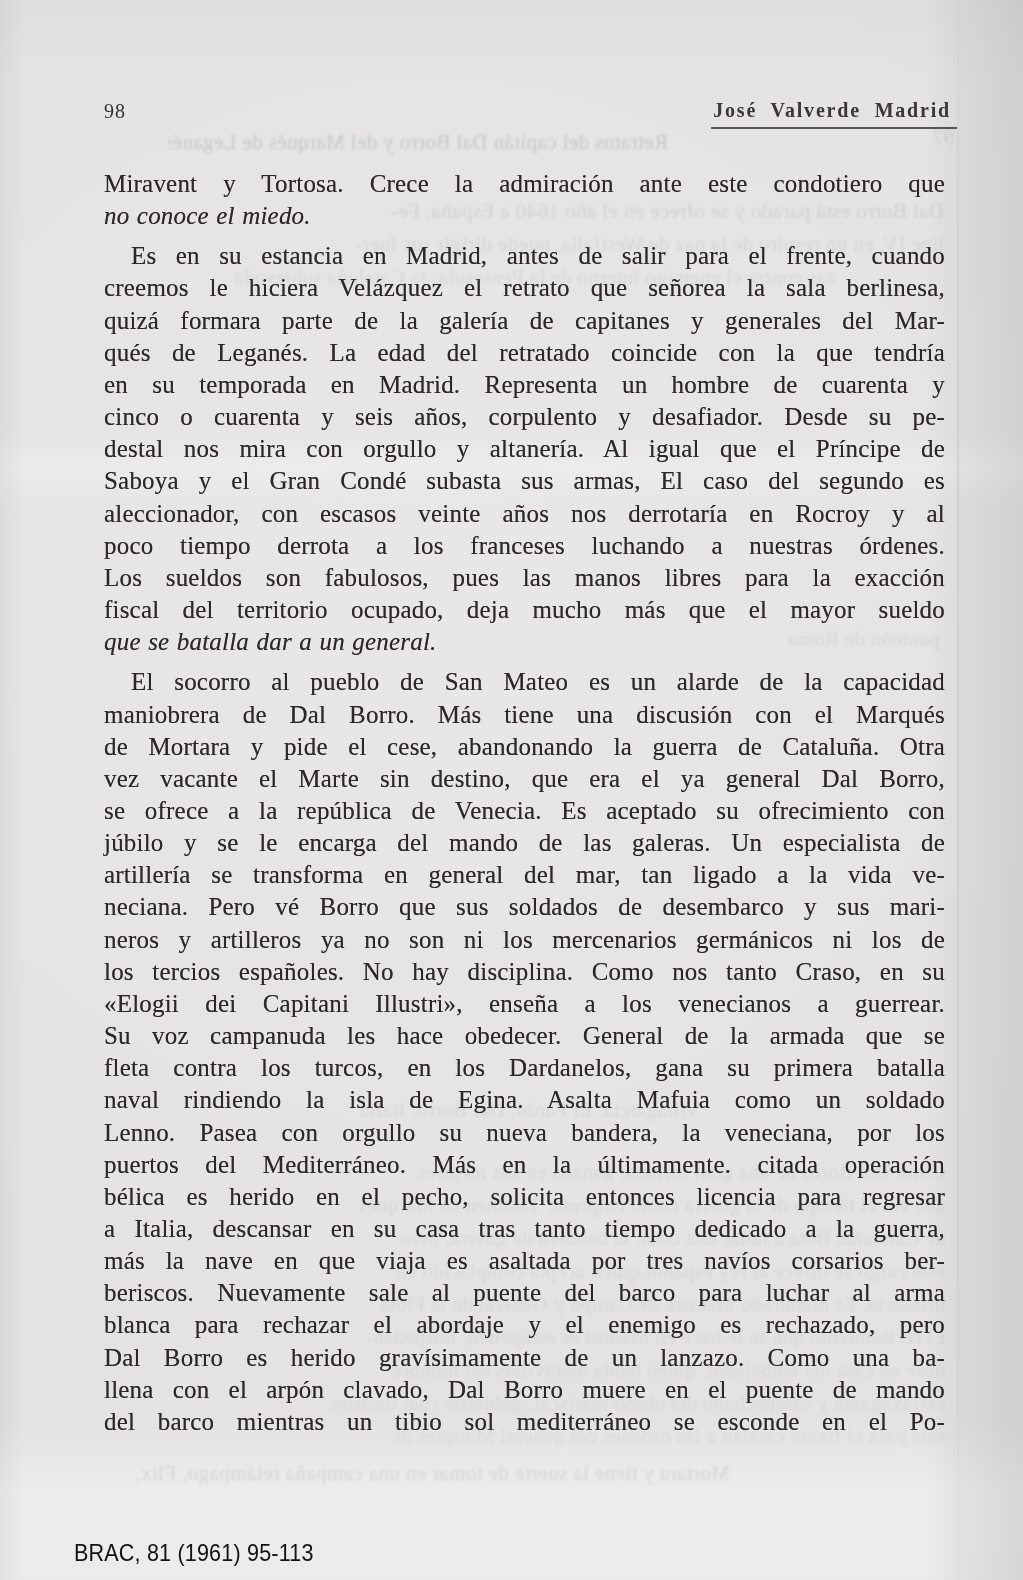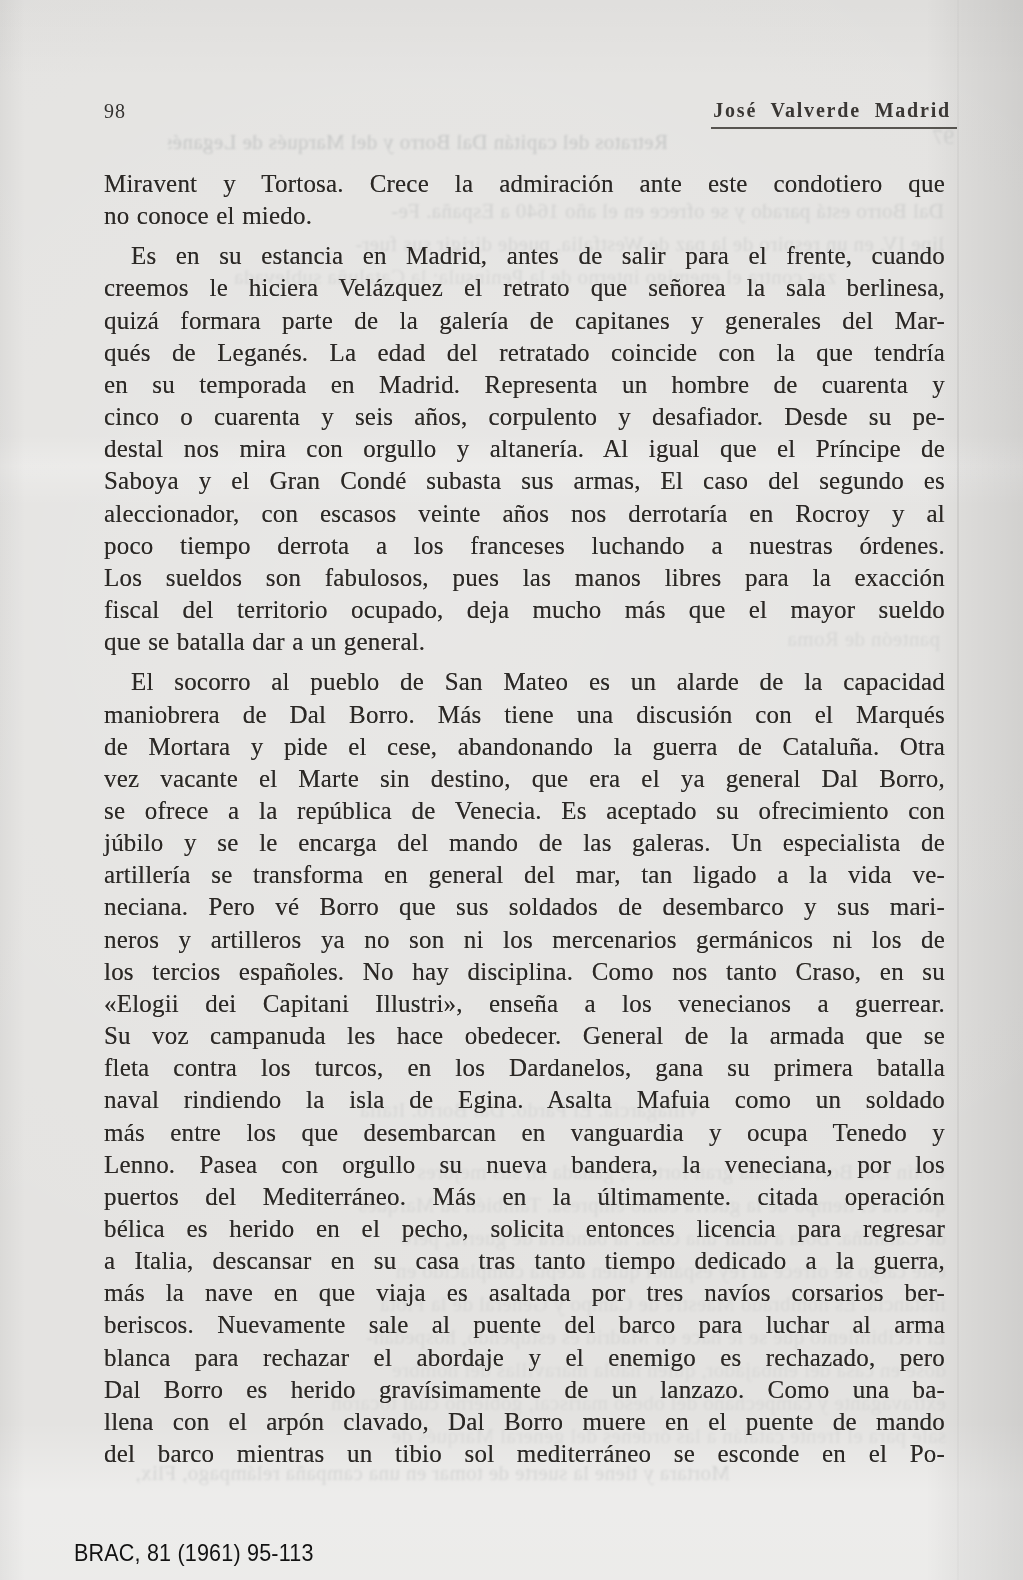--- a/index.html
+++ b/index.html
@@ -40,21 +40,21 @@
   .bodytext{
     position:absolute;left:104px;top:168px;width:841px;
     font-size:25px;line-height:32.15px;
     color:#2b2825;
     letter-spacing:0.2px;word-spacing:1px;
     text-shadow:0 0 0.4px rgba(40,36,32,0.55);
   }
   .para + .para{margin-top:8px;}
   .para:nth-child(3){}
   .line{text-align:justify;text-align-last:justify;}
-  .line.endline{text-align-last:left;}
+  .line.endline{text-align-last:left;font-style:italic;}
   .line.indent{text-indent:27px;}
   
   .ghostlayer{position:absolute;inset:0;pointer-events:none;}
   .ghost{
     position:absolute;
     font-size:21px;line-height:24px;
     color:#7d8385;
     white-space:nowrap;overflow:hidden;
     transform:scaleX(-1);
     filter:blur(0.9px);
@@ -125,21 +125,20 @@
         <div class="line">se ofrece a la república de Venecia. Es aceptado su ofrecimiento con</div>
         <div class="line">júbilo y se le encarga del mando de las galeras. Un especialista de</div>
         <div class="line">artillería se transforma en general del mar, tan ligado a la vida ve-</div>
         <div class="line">neciana. Pero vé Borro que sus soldados de desembarco y sus mari-</div>
         <div class="line">neros y artilleros ya no son ni los mercenarios germánicos ni los de</div>
         <div class="line">los tercios españoles. No hay disciplina. Como nos tanto Craso, en su</div>
         <div class="line">«Elogii dei Capitani Illustri», enseña a los venecianos a guerrear.</div>
         <div class="line">Su voz campanuda les hace obedecer. General de la armada que se</div>
         <div class="line">fleta contra los turcos, en los Dardanelos, gana su primera batalla</div>
         <div class="line">naval rindiendo la isla de Egina. Asalta Mafuia como un soldado</div>
-        <div class="line">más entre los que desembarcan en vanguardia y ocupa Tenedo y</div>
         <div class="line">Lenno. Pasea con orgullo su nueva bandera, la veneciana, por los</div>
         <div class="line">puertos del Mediterráneo. Más en la últimamente. citada operación</div>
         <div class="line">bélica es herido en el pecho, solicita entonces licencia para regresar</div>
         <div class="line">a Italia, descansar en su casa tras tanto tiempo dedicado a la guerra,</div>
         <div class="line">más la nave en que viaja es asaltada por tres navíos corsarios ber-</div>
         <div class="line">beriscos. Nuevamente sale al puente del barco para luchar al arma</div>
         <div class="line">blanca para rechazar el abordaje y el enemigo es rechazado, pero</div>
         <div class="line">Dal Borro es herido gravísimamente de un lanzazo. Como una ba-</div>
         <div class="line">llena con el arpón clavado, Dal Borro muere en el puente de mando</div>
         <div class="line">del barco mientras un tibio sol mediterráneo se esconde en el Po-</div>

